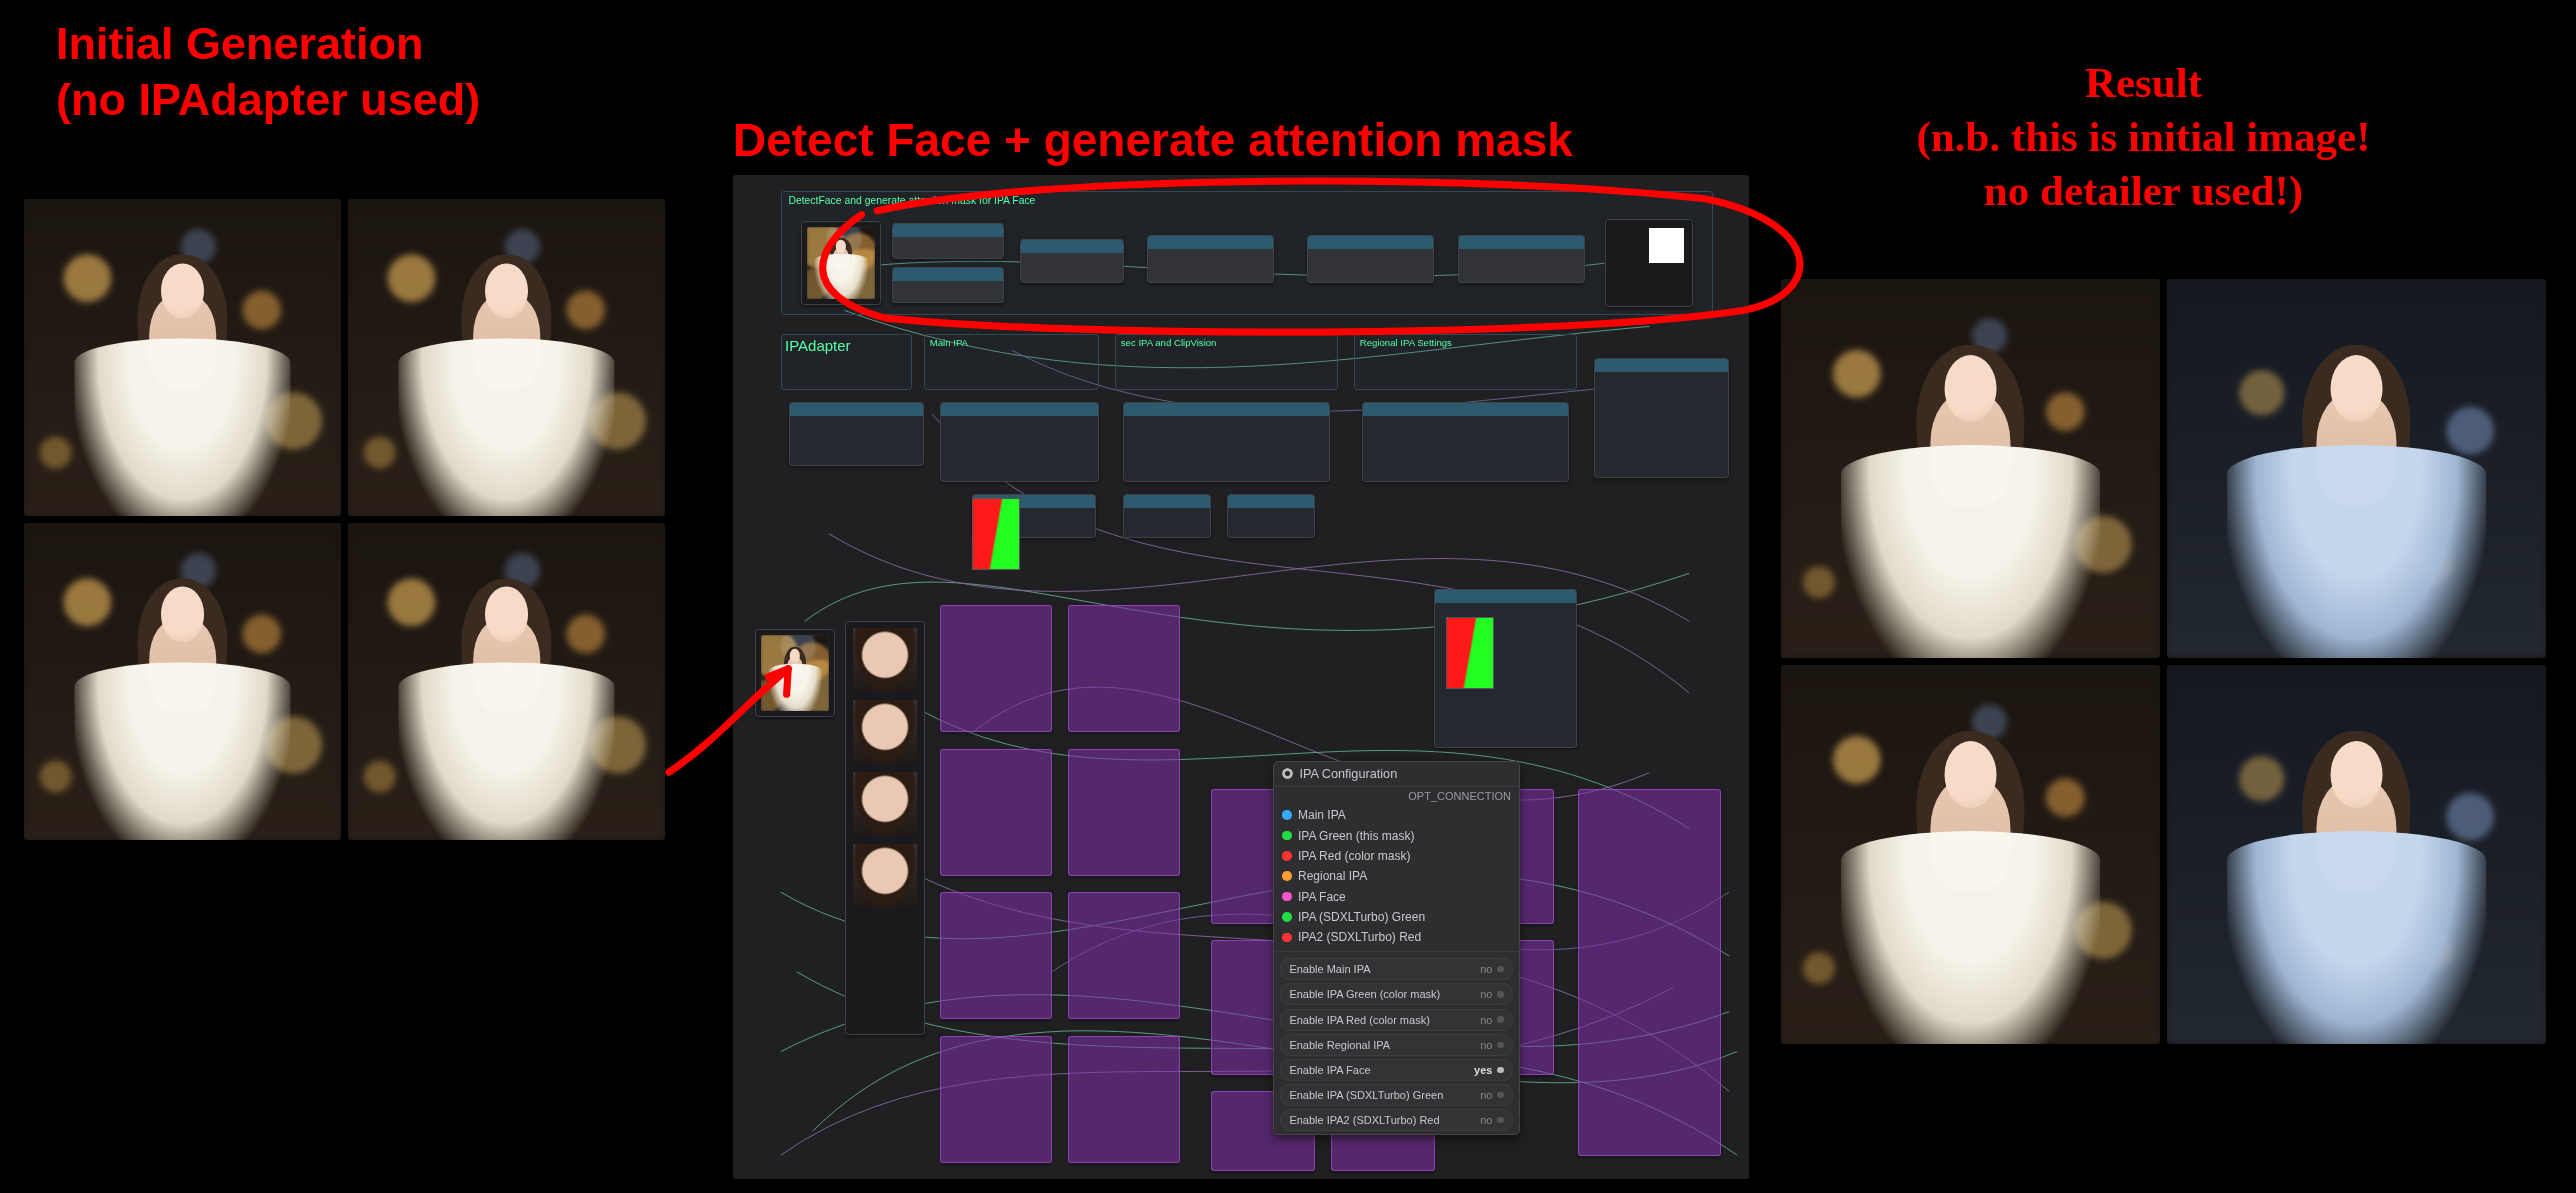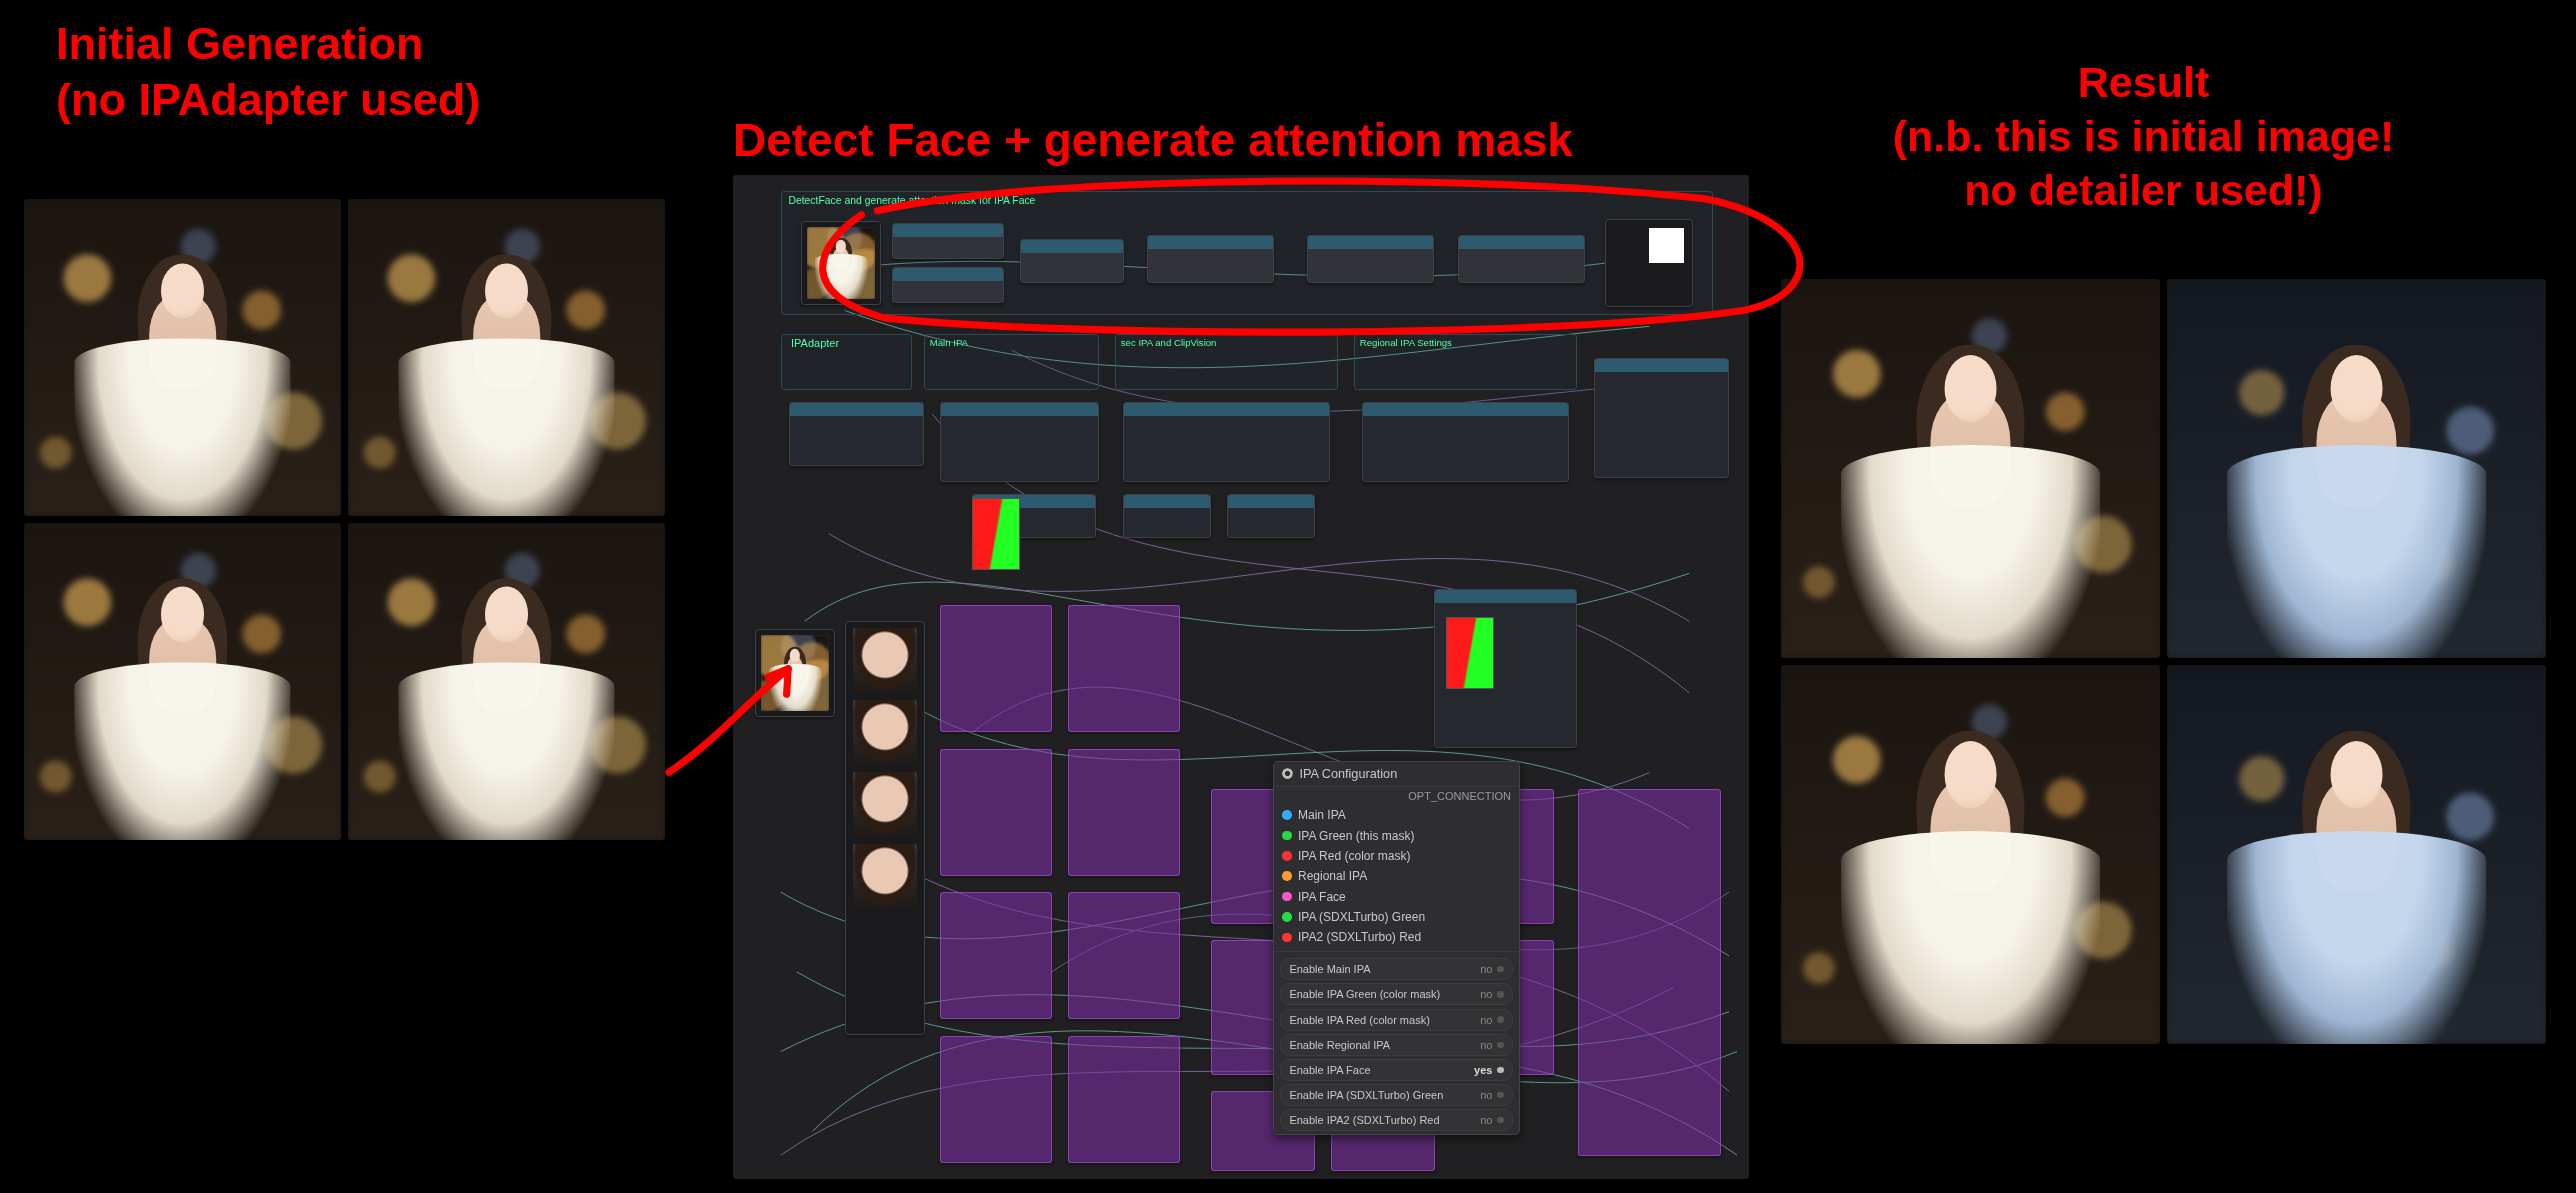--- a/index.html
+++ b/index.html
@@ -223,21 +223,21 @@
     position:absolute; border:0.8px solid #2f4a56; background:rgba(40,70,85,.10);
     border-radius:3.2px;
   }
 </style>
 </head>
 <body>
 
 <div id="label-initial" class="label" style="white-space: pre-line;">Initial Generation
 (no IPAdapter used)</div>
 <div id="label-detect" class="label">Detect Face + generate attention mask</div>
-<div id="label-result" class="label" style="white-space: pre-line;">Result
+<div id="label-result" class="label" style="white-space: pre-line; font-family: Liberation Serif, serif;">Result
 (n.b. this is initial image!
 no detailer used!)</div>
 <div id="label-copy" class="label">copy</div>
 <div id="label-enable" class="label">Enable IPA Face</div>
 <div id="label-load" class="label" style="white-space: pre-line;">Load Face
 (Replace)</div>
 
 <div id="grid-initial" class="img-grid">
   <div class="img-cell">
     <div class="bokeh"></div>
@@ -369,21 +369,21 @@
       <div class="title"></div>
     </div>
   <div class="gnode" style="left:725px;top:60px;width:127px;height:48px">
       <div class="title"></div>
     </div>
   <div class="gnode blackish" style="left:872px;top:44px;width:88px;height:88px">
     <div class="white-sq" style="right:8px;top:8px"></div>
   </div>
 
   <div class="group-frame" style="left:48px;top:159px;width:131px;height:56px">
-    <div style="position:absolute;left:9px;top:2.4px;font-size:11px;color:#5fa">IPAdapter</div>
+    <div style="position:absolute;left:3px;top:2.4px;font-size:15px;color:#5fa">IPAdapter</div>
   </div>
   <div class="group-frame" style="left:191px;top:159px;width:175px;height:56px">
     <div style="position:absolute;left:4.8px;top:2.4px;font-size:9.6px;color:#5fa">Main IPA</div>
   </div>
   <div class="group-frame" style="left:621px;top:159px;width:223px;height:56px">
     <div style="position:absolute;left:4.8px;top:2.4px;font-size:9.6px;color:#5fa">Regional IPA Settings</div>
   </div>
   <div class="group-frame" style="left:382px;top:159px;width:223px;height:56px">
     <div style="position:absolute;left:4.8px;top:2.4px;font-size:9.6px;color:#5fa">sec IPA and ClipVision</div>
   </div>

